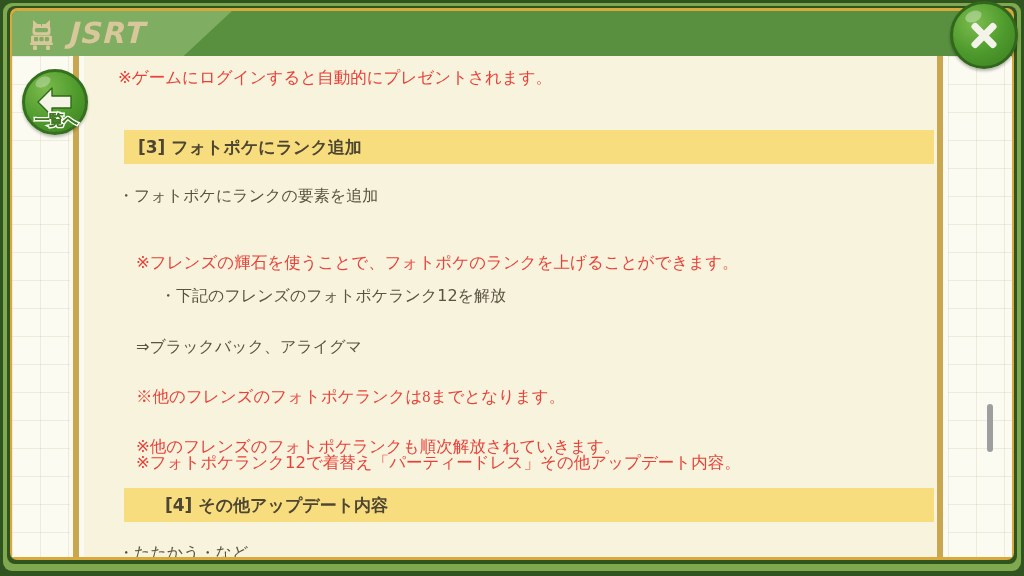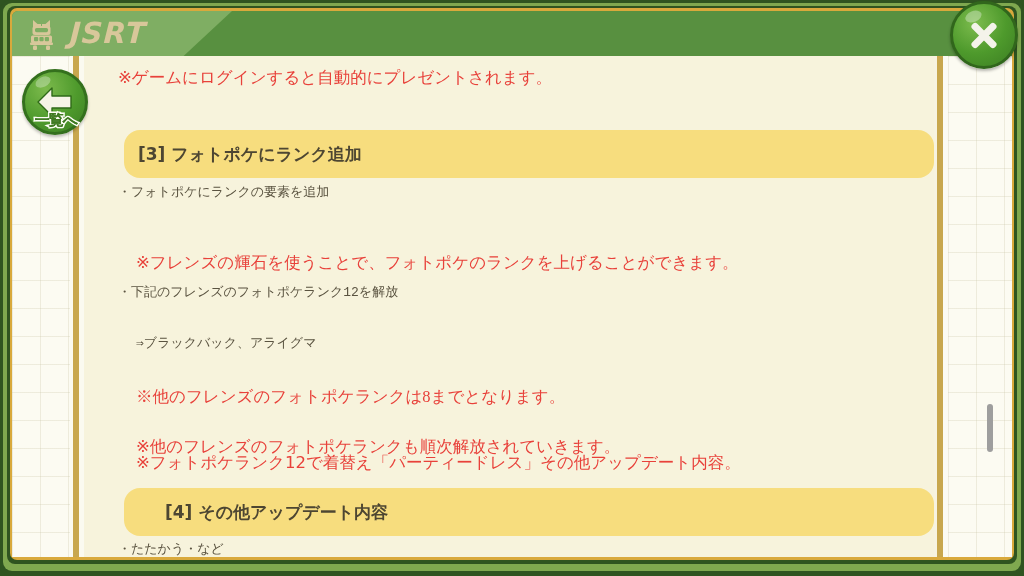--- a/index.html
+++ b/index.html
@@ -177,59 +177,58 @@
   }
 
   .notice-red {
     color: #e8413a;
     font-size: 16.5px;
     line-height: 1.45;
     white-space: nowrap;
   }
   .body-dark {
     color: #5a5340;
-    font-size: 13px;
+    font-size: 16px;
     line-height: 1.45;
     white-space: nowrap;
-    font-family: Liberation Mono, monospace;
   }
 
   .top-note {
     position: absolute;
     left: 34px;
     top: 10px;
   }
 
   .section-banner {
     position: absolute;
     left: 40px;
     right: 0;
-    height: 48px;
+    height: 34px;
     background: #f7dd7e;
-    border-radius: 16px;
+    border-radius: 0;
     display: flex;
     align-items: center;
     padding-left: 14px;
     box-sizing: border-box;
   }
   .section-banner .banner-label {
     color: #4d4632;
     font-size: 17px;
     font-weight: bold;
     white-space: nowrap;
   }
   #banner-3 { top: 74px; }
   #banner-4 { top: 432px; padding-left: 41px; }
 
   .line { position: absolute; left: 34px; }
   .line.indent { left: 52px; margin-top: 35px; }
 
   #line-1 { top: 128px; }
   #line-2 { top: 160px; }
-  #line-3 { top: 228px; }
+  #line-3 { top: 228px; margin-left: 42px; }
   #line-4 { top: 244px; }
   #line-5 { top: 294px; font-family: Liberation Serif, serif; }
   #line-6 { top: 344px; }
   #line-7 { top: 360px; }
   #line-8 { top: 485px; color: #5a5340; }
 
   
   #scrollbar-track {
     position: absolute;
     right: 18px;

